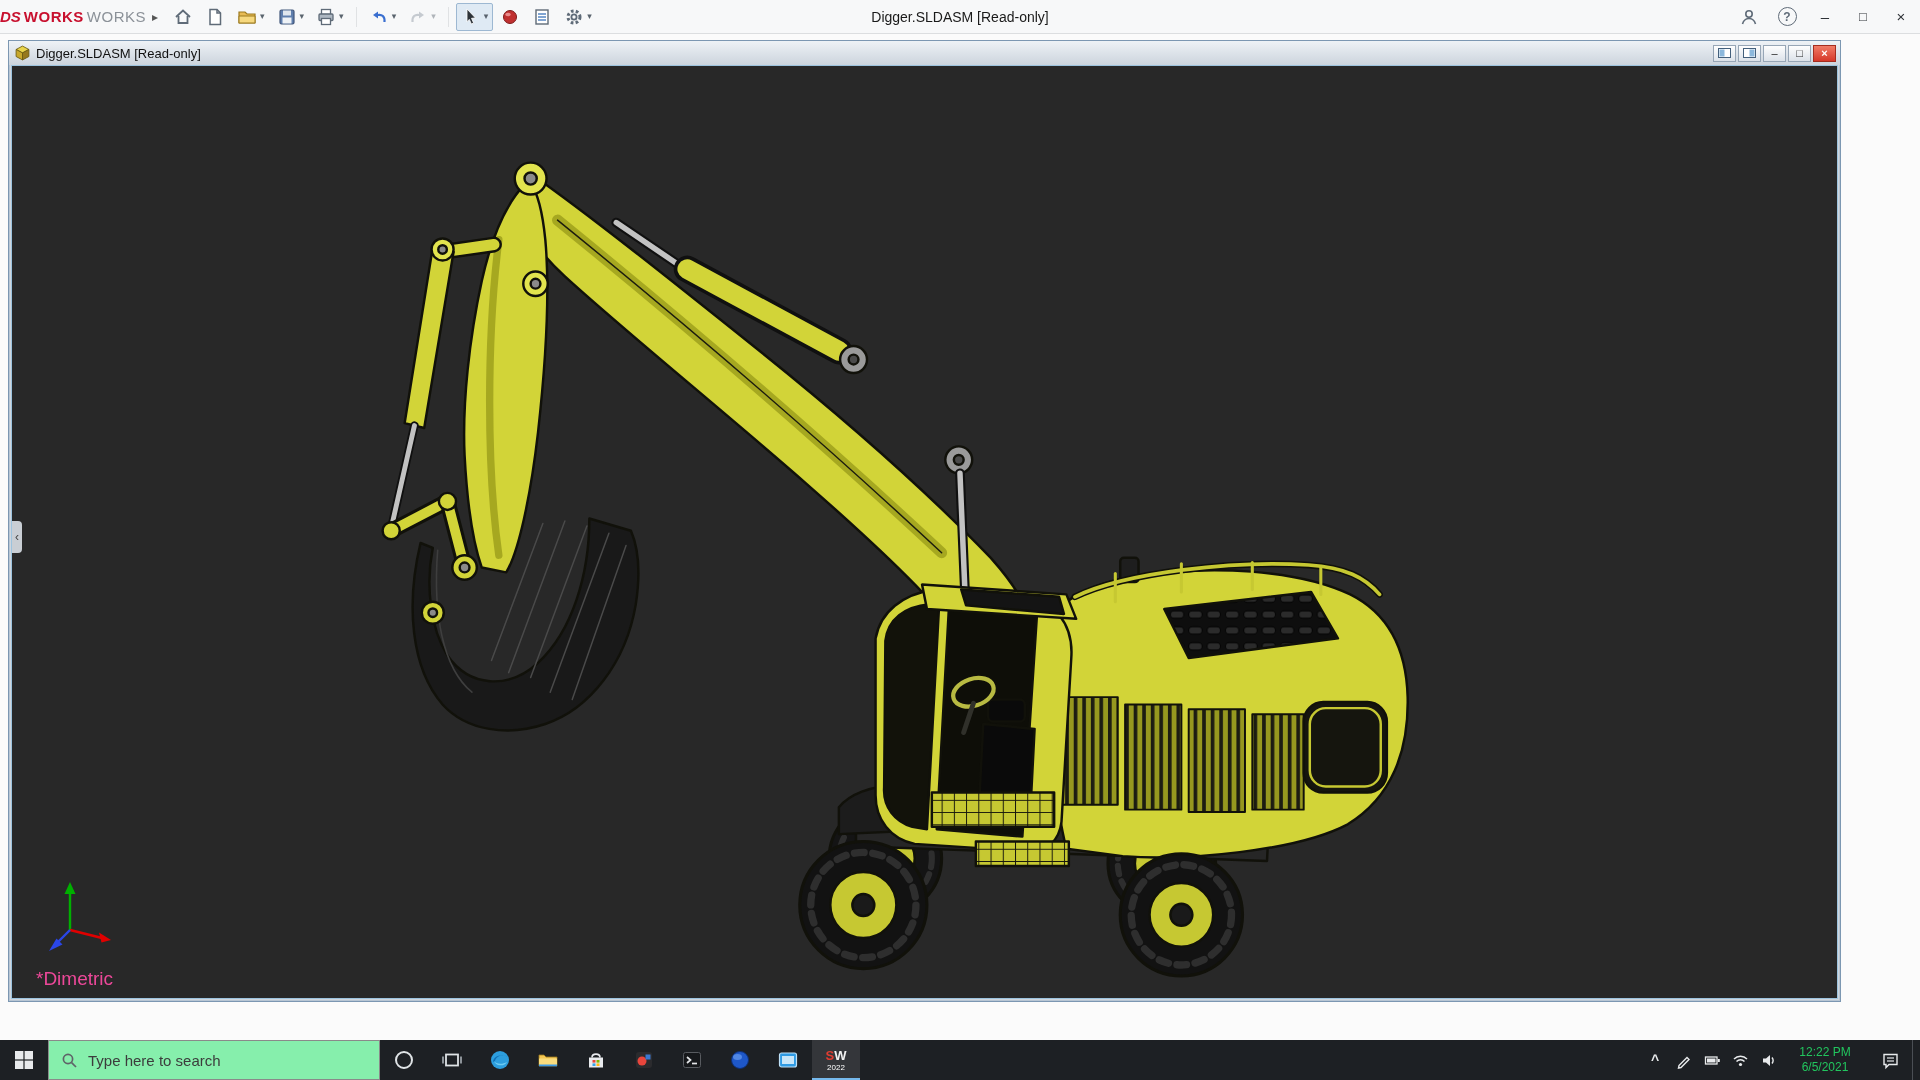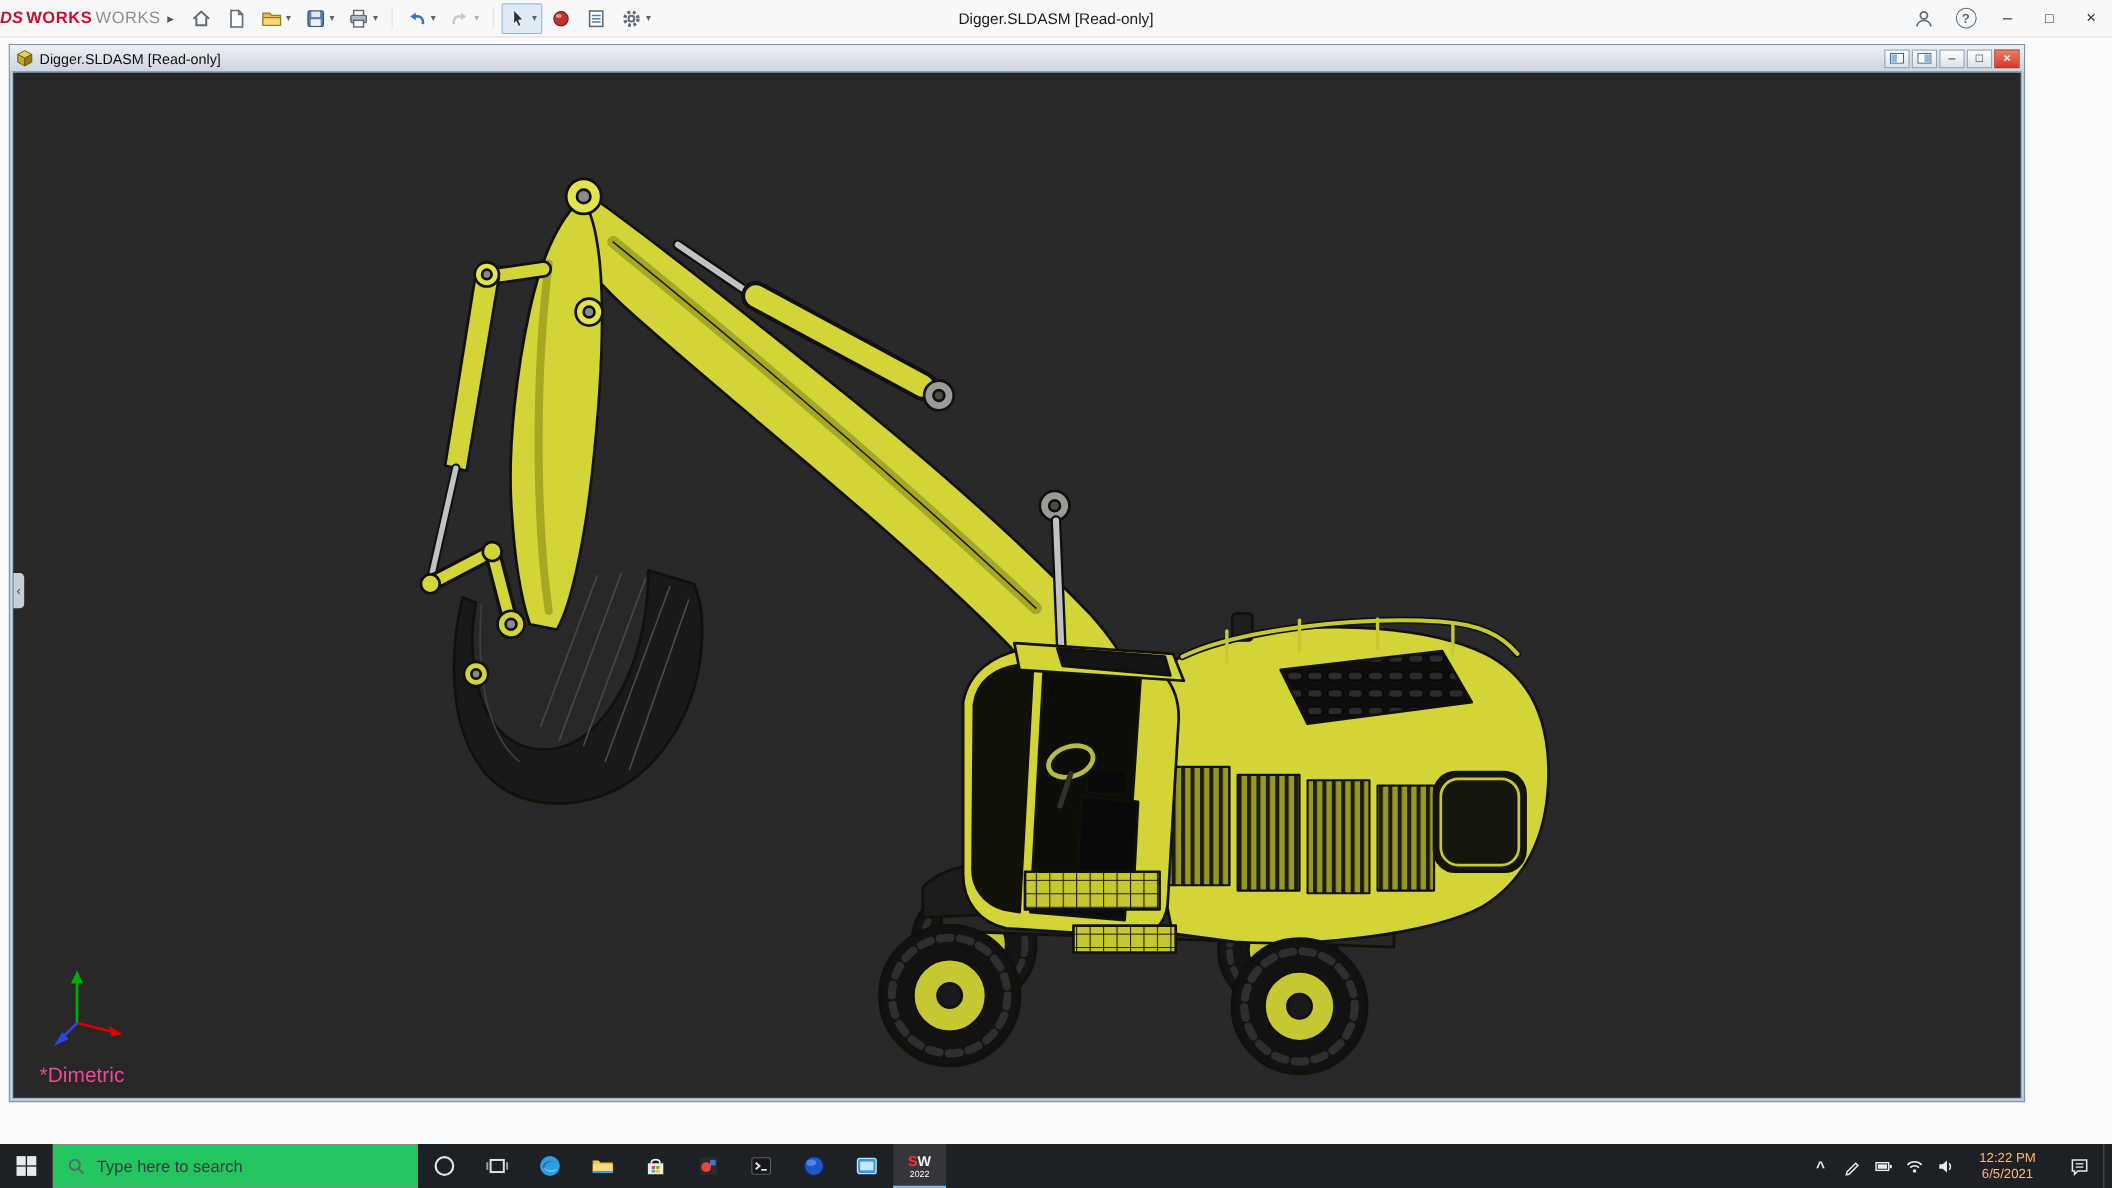--- a/index.html
+++ b/index.html
@@ -51,35 +51,35 @@
   .orientation { position:absolute; left:24px; bottom:8px; color:#ec4899; font-size:19px; }
   .flyout-tab { position:absolute; left:0; top:455px; width:10px; height:32px;
     background:#c9ced4; color:#444; font-size:12px; display:flex; align-items:center;
     justify-content:center; border-radius:0 4px 4px 0; }
 
   
   .taskbar { position:absolute; left:0; bottom:0; width:100%; height:40px;
     background:#1d2024; display:flex; align-items:stretch; z-index:10; }
   .task-btn { width:48px; display:flex; align-items:center; justify-content:center; }
   .task-btn.active-app { background:rgba(255,255,255,.10); box-shadow:inset 0 -2px 0 #76b9ed; }
-  .search-box { width:332px; background:#22c55e; border:1px solid #8a8a8a; display:flex;
+  .search-box { width:332px; background:#86efac; border:1px solid #8a8a8a; display:flex;
     align-items:center; gap:10px; padding:0 12px; }
   .search-box input { border:none; outline:none; flex:1; font-size:15px;
     font-family:inherit; background:transparent; color:#222; }
   .search-box input::placeholder { color:#3c3c3c; }
   .sw-glyph { display:flex; flex-direction:column; align-items:center; line-height:1;justify-content:center; }
   .sw-letters { display:block; font-weight:bold; font-size:13px; color:#f2f2f2; }
   .sw-letters::first-letter { color:#e23c30; }
   .sw-year { font-size:8px; color:#fff; margin-top:2px; }
   .tray { margin-left:auto; display:flex; align-items:stretch; }
   .tray-btn { display:flex; align-items:center; justify-content:center; color:#e8eaec; }
   .chevron { width:30px; font-size:14px; font-weight:bold; }
   .tray-ico { width:28px; }
   .clock { width:86px; display:flex; flex-direction:column; align-items:center;
-    justify-content:center; color:#fdba74; font-size:12px; line-height:15px; }
+    justify-content:center; color:#22c55e; font-size:12px; line-height:15px; }
   .action-center { width:44px; }
   .show-desktop { width:8px; border-left:1px solid #4a4e54; }
 </style>
 </head>
 <body>
 
 <header class="app-titlebar">
   <div class="brand">
     <span class="logo-ds">DS</span>
     <span class="brand-solid">WORKS</span>

